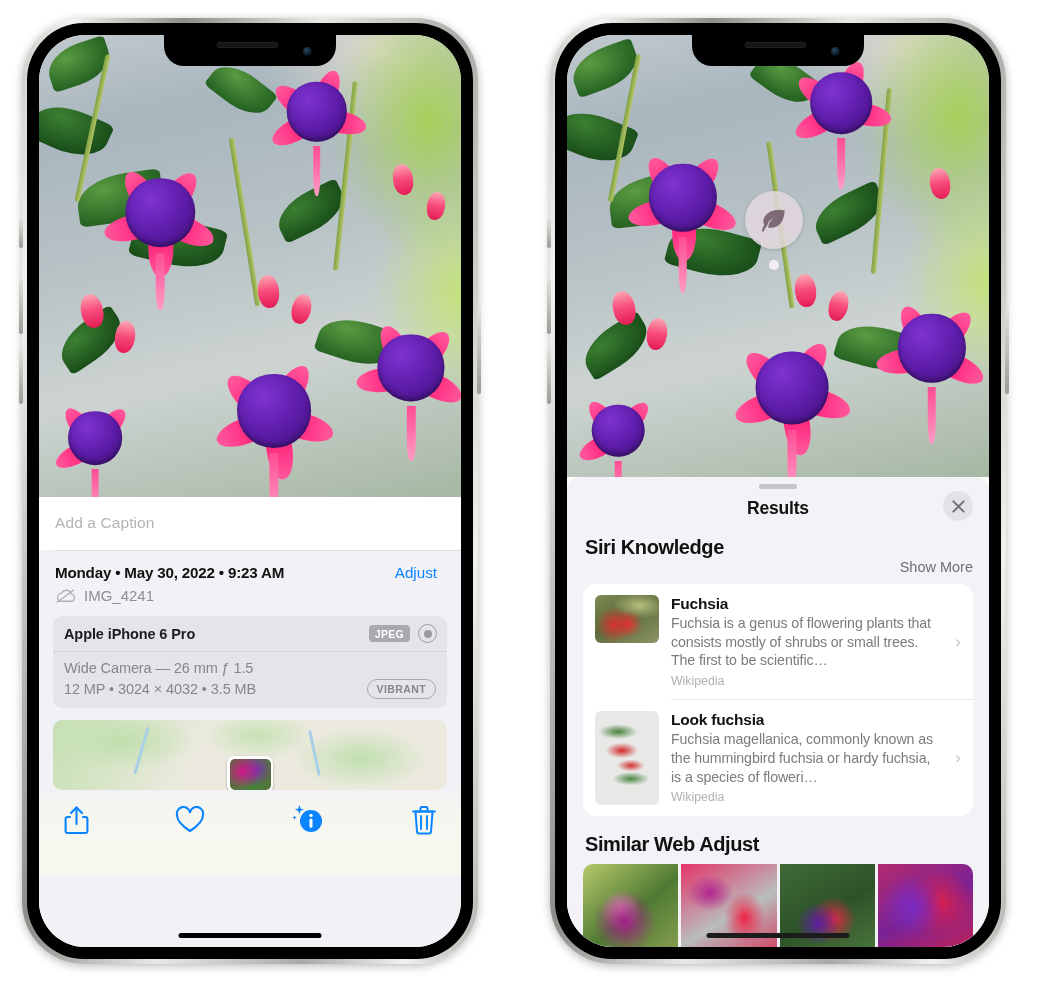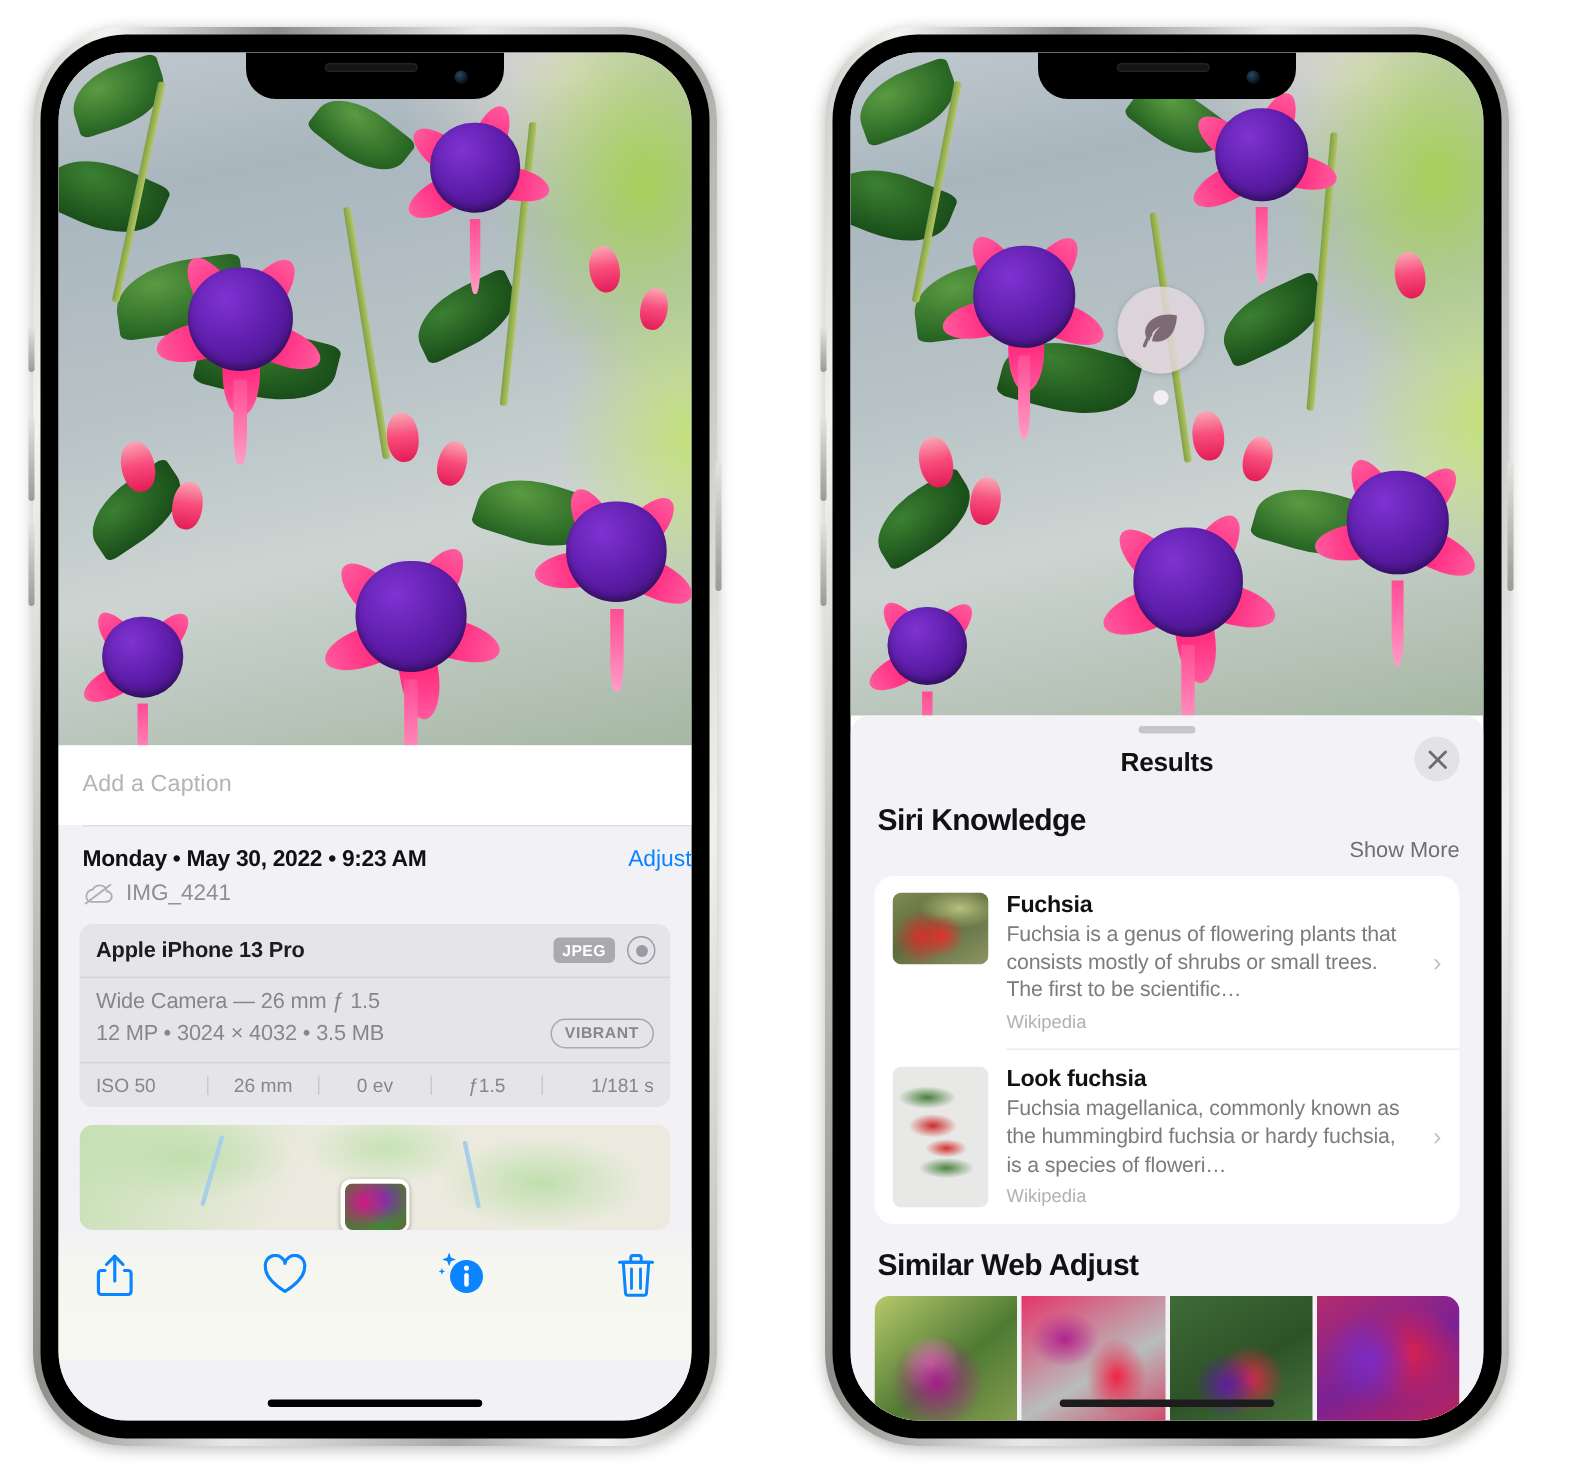--- a/index.html
+++ b/index.html
@@ -129,21 +129,21 @@
   .lookup-circle {
     width:34px; height:34px; border-radius:50%; background:#e6e6ea;
     display:flex; align-items:center; justify-content:center; position:relative; flex:none;
   }
   .spark { position:absolute; color:#dcdce0; }
   .lookup-text { font-size:15.5px; font-weight:700; color:#111; letter-spacing:-.1px; }
   .lookup-text .sub { font-weight:400; color:#9a9aa0; }
   .chev-gray { color:#b6b6bb; font-size:15px; margin-left:2px; }
   .hairline { height:1px; background:#dedee2; margin-left:16px; }
 
-  .meta-row { padding: 13px 0 2px 16px; display:flex; align-items:center; }
+  .meta-row { padding: 13px 24px 2px 16px; display:flex; align-items:center; }
   .meta-date { font-size:15.2px; font-weight:700; color:#111; letter-spacing:-.2px; }
   .adjust { margin-left:auto; color:#0a84ff; font-size:15.2px; }
   .meta-file { display:flex; align-items:flex-end; gap:7px; padding: 4px 16px 12px 16px; }
   .meta-file-name { font-size:15px; color:#8e8e93; }
 
   .cam-card {
     margin: 0 14px; background:#e4e4e9; border-radius:9px; overflow:hidden;
     font-size:14px; color:#8a8a90;
   }
   .cam-head {
@@ -361,43 +361,32 @@
           <div class="meta-file">
             <svg width="22" height="16" viewBox="0 0 26 18">
               <path d="M7.2 15.2h11.3c2.6 0 4.5-1.9 4.5-4.2 0-2.2-1.7-4-3.9-4.2-.5-2.7-2.8-4.6-5.7-4.6-2.3 0-4.3 1.3-5.2 3.2C5.4 5.7 3 7.9 3 10.7c0 2.5 1.8 4.5 4.2 4.5z" fill="none" stroke="#aeaeb3" stroke-width="1.5"></path>
               <line x1="2.5" y1="16.5" x2="22" y2="1.8" stroke="#aeaeb3" stroke-width="1.5" stroke-linecap="round"></line>
             </svg>
             <span class="meta-file-name">IMG_4241</span>
           </div>
 
           <div class="cam-card">
             <div class="cam-head">
-              <span class="cam-head-title">Apple iPhone 13 Pro</span>
+              <span class="cam-head-title">Apple iPhone 6 Pro</span>
               <span class="jpeg-pill">JPEG</span>
               <span class="aperture">
                   <i></i>
                 </span>
             </div>
             <div class="cam-body">
               <div class="cam-line1">Wide Camera — 26 mm ƒ 1.5</div>
               <div class="cam-line2">
                 <span class="t">12 MP • 3024 × 4032 • 3.5 MB</span>
                 <span class="vibrant-pill">VIBRANT</span>
               </div>
-            </div>
-            <div class="cam-exif">
-              <span class="cell">ISO 50</span>
-              <span class="div"></span>
-              <span class="cell">26 mm</span>
-              <span class="div"></span>
-              <span class="cell">0 ev</span>
-              <span class="div"></span>
-              <span class="cell">ƒ1.5</span>
-              <span class="div"></span>
-              <span class="cell">1/181 s</span>
             </div>
           </div>
 
           <div class="map-card">
             <div class="map-river" style="left:22%; top:8%; width:3px; height:70%; transform:rotate(16deg);"></div>
             <div class="map-river" style="left:66%; top:14%; width:3px; height:66%; transform:rotate(-12deg);"></div>
             <div class="map-pin">
                 <i></i>
               </div>
           </div>

